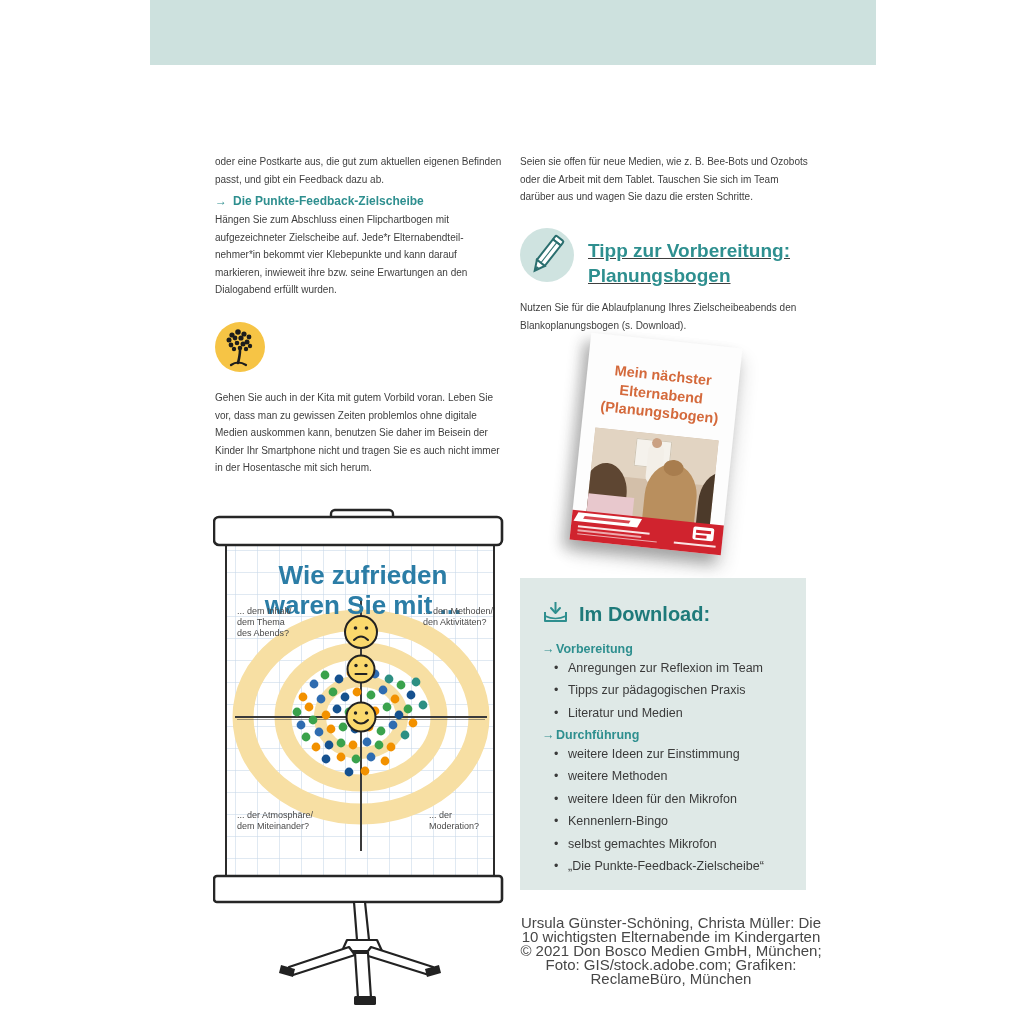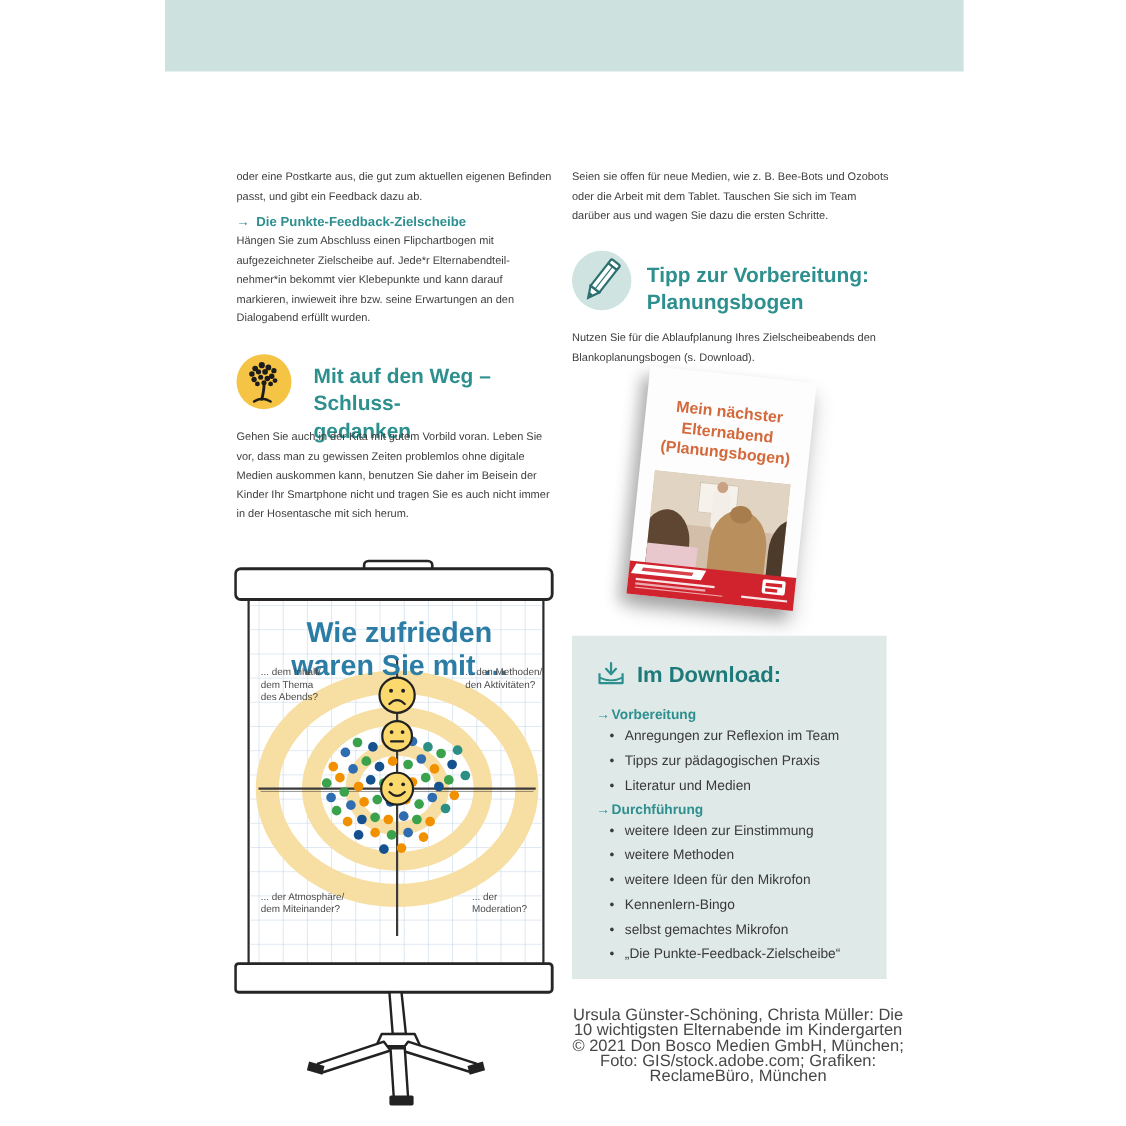--- a/index.html
+++ b/index.html
@@ -88,24 +88,20 @@
             <circle cx="28" cy="22" r="2.5"></circle>
             <circle cx="35" cy="24" r="2.2"></circle>
           <circle cx="19" cy="27" r="2.2"></circle>
             <circle cx="25" cy="26" r="2.3"></circle>
             <circle cx="31" cy="27" r="2.2"></circle>
         </g>
         <path d="M25,28 C25,33 24,37 23,41" stroke="#1c1c1c" stroke-width="2.6" fill="none" stroke-linecap="round"></path>
         <path d="M16,43 Q23,38 31,43" stroke="#1c1c1c" stroke-width="2.2" fill="none" stroke-linecap="round"></path>
       </svg>
     </span>
-    <div class="head-text" style="margin-left:20px;margin-top:8px;">
-      <div>Mit auf den Weg – Schluss-</div>
-      <div>gedanken</div>
-    </div>
   </div>
 
   <div class="para" style="left:215px;top:389px;width:290px;">Gehen Sie auch in der Kita mit gutem Vorbild voran. Leben Sie vor, dass man zu gewissen Zeiten problemlos ohne digitale Medien auskommen kann, benutzen Sie daher im Beisein der Kinder Ihr Smartphone nicht und tragen Sie es auch nicht immer in der Hosentasche mit sich herum.</div>
 
   <div class="flipchart">
     <svg width="292" height="518" viewBox="0 0 292 518">
       <defs>
         <pattern id="grid" width="22" height="22" patternUnits="userSpaceOnUse">
           <path d="M22 0 H0 V22" fill="none" stroke="#c2d4e6" stroke-width="1"></path>
         </pattern>
@@ -237,21 +233,21 @@
         <path d="M142,447 L145,492 L158,492 L155,447 Z" fill="#ffffff" stroke="#222" stroke-width="2.2"></path>
         <path d="M68,459 L82,463 L80,471 L66,467 Z" fill="#222"></path>
         <path d="M226,459 L212,463 L214,471 L228,467 Z" fill="#222"></path>
         <rect x="141" y="490" width="22" height="9" rx="1.5" fill="#222"></rect>
       </g>
     </svg>
   </div>
 
   <div class="para" style="left:520px;top:153px;width:290px;">Seien sie offen für neue Medien, wie z. B. Bee-Bots und Ozobots oder die Arbeit mit dem Tablet. Tauschen Sie sich im Team darüber aus und wagen Sie dazu die ersten Schritte.</div>
 
-  <div class="section-head" style="left:520px;top:228px;width:292px;position:absolute;">
+  <div class="section-head" style="left:520px;top:228px;width:292px;position:absolute;text-decoration:underline;">
     <span class="icon-circle teal-circle">
       <svg width="54" height="54" viewBox="0 0 54 54">
         <g transform="rotate(38 27 27)" fill="#ffffff" stroke="#2b6f6f" stroke-width="2">
           <rect x="22" y="6" width="10" height="5" rx="1.5"></rect>
           <rect x="22" y="11" width="10" height="26"></rect>
           <path d="M22,37 L32,37 L27,47 Z"></path>
           <path d="M25.5,42 L28.5,42 L27,46 Z" fill="#2b6f6f" stroke="none"></path>
           <line x1="27" y1="11" x2="27" y2="37" stroke-width="1"></line>
         </g>
       </svg>

